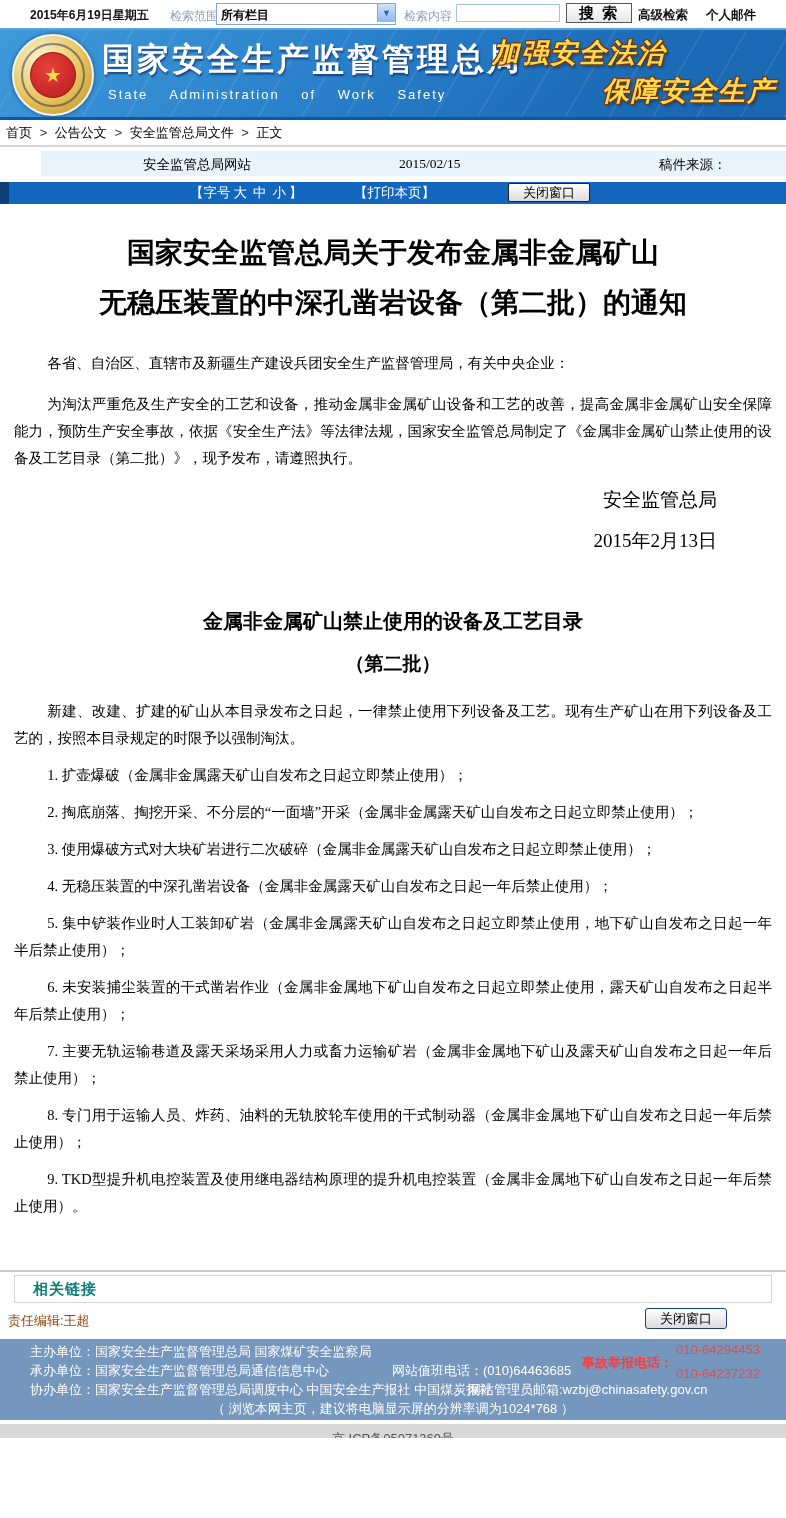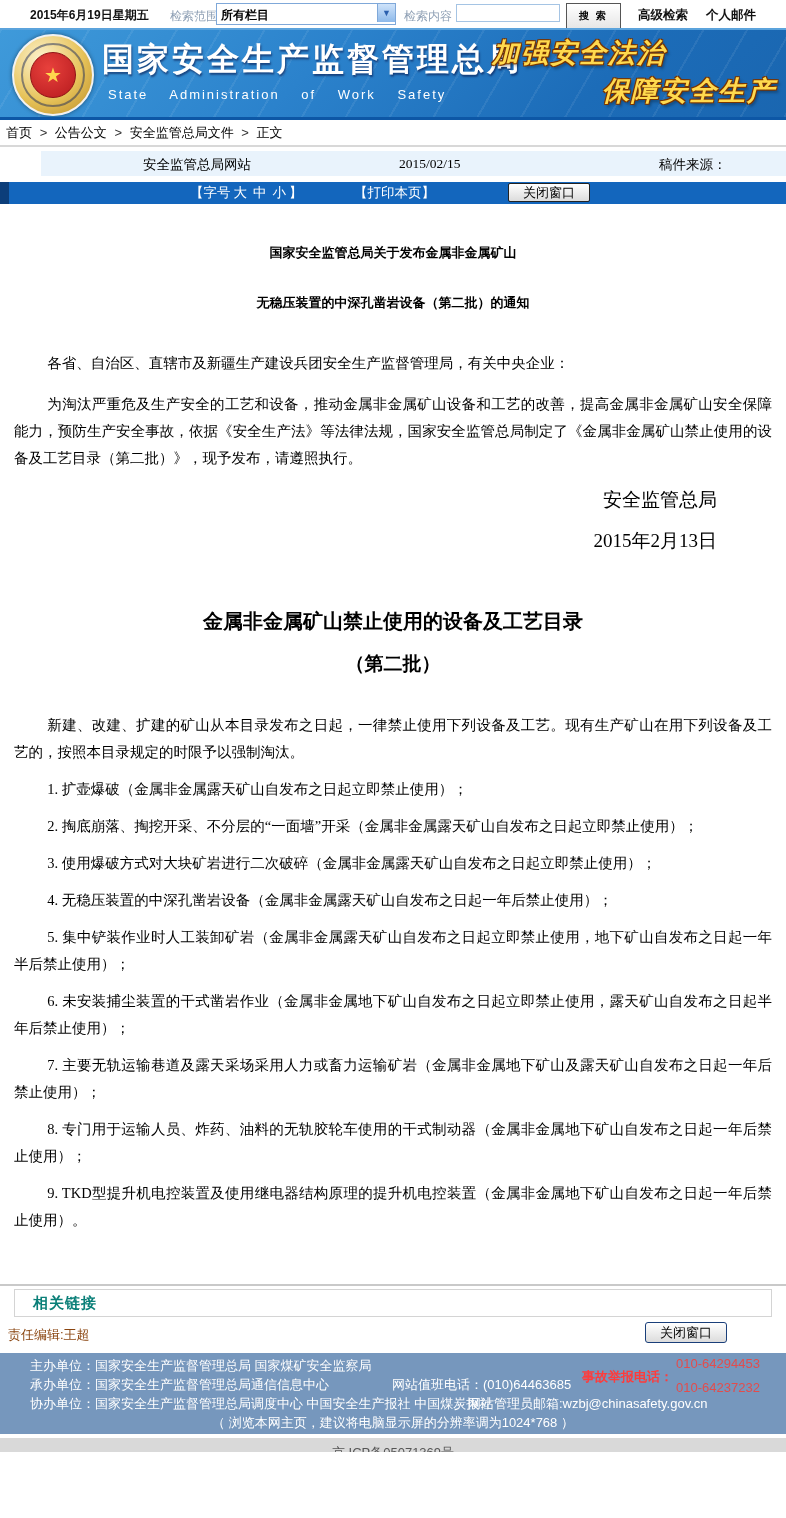--- a/index.html
+++ b/index.html
@@ -9,21 +9,21 @@
   
   .topbar{position:relative;height:28px;background:#fff;font-size:12px;color:#222;}
   .topbar .date{position:absolute;left:30px;top:7px;font-weight:bold;color:#111;}
   .topbar .lbl{position:absolute;top:8px;color:#8fa0b5;}
   .scope-lbl{left:170px;}
   .content-lbl{left:404px;}
   .select{position:absolute;left:216px;top:3px;width:178px;height:20px;border:1px solid #7fa8d9;background:#fff;cursor:pointer;}
   .select-val{position:absolute;left:4px;top:3px;font-size:12px;font-weight:bold;color:#000;}
   .select-arrow{position:absolute;right:0;top:0;width:17px;height:18px;background:linear-gradient(#cfe3fa,#8db9ea);border-left:1px solid #7fa8d9;color:#2a5fae;font-size:9px;text-align:center;line-height:18px;}
   .search-input{position:absolute;left:456px;top:4px;width:98px;height:16px;border:1px solid #a5c4e4;font-size:12px;padding:0 2px;}
-  .search-btn{position:absolute;left:566px;top:3px;height:26px;padding:0 12px;background:linear-gradient(#fff,#e6e6e6);border:1px solid #555;font-size:10px;font-weight:bold;letter-spacing:2px;cursor:pointer;}
+  .search-btn{position:absolute;left:566px;top:3px;height:20px;padding:0 12px;background:linear-gradient(#fff,#e6e6e6);border:1px solid #555;font-size:15px;font-weight:bold;letter-spacing:2px;cursor:pointer;}
   .toplink{position:absolute;top:7px;font-size:12.5px;font-weight:bold;color:#111;text-decoration:none;cursor:pointer;}
   .adv{left:638px;}
   .mail{left:706px;}
 
   
   .header{position:relative;height:87px;border-top:2px solid #5ba3dc;border-bottom:3px solid #0d57a6;overflow:hidden;
     background:linear-gradient(135deg,#3f9ada 0%,#2b82cc 40%,#1c6cb8 75%,#1a66b0 100%);}
   .header::after{content:"";position:absolute;inset:0;background:
     repeating-linear-gradient(120deg,rgba(255,255,255,.07) 0 2px,rgba(255,255,255,0) 2px 38px);}
   .emblem{position:absolute;left:12px;top:4px;width:78px;height:78px;border-radius:50%;z-index:2;
@@ -56,30 +56,30 @@
   .toolbar{position:relative;height:22px;margin-top:6px;background:#1366bd;color:#fff;font-size:13.5px;line-height:22px;}
   .toolbar::before{content:"";position:absolute;left:0;top:0;width:9px;height:22px;background:#0c3e7a;}
   .tb-fontsize{position:absolute;left:190px;}
   .tb-size{cursor:pointer;margin:0 3px;}
   .tb-print{position:absolute;left:354px;cursor:pointer;}
   .btn-close{position:absolute;left:508px;top:1px;height:19px;padding:0 14px;background:linear-gradient(#fff,#dcdcdc);
     border:1px solid #222;border-radius:2px;font-size:13px;color:#000;cursor:pointer;line-height:17px;}
 
   
   .content{padding:0 14px 40px;background:#fff;font-family:"Liberation Serif","DejaVu Serif",serif;color:#000;}
-  .doc-title{margin:24px 0 0;text-align:center;font-size:13px;font-weight:bold;line-height:50px;}
+  .doc-title{margin:24px 0 0;text-align:center;font-size:28px;font-weight:bold;line-height:50px;}
   .doc-title .line{display:block;}
   .doc-number{text-align:center;font-size:14.5px;margin:4px 0 0;line-height:24px;}
   .para{font-size:14.5px;line-height:27px;margin:8px 0;text-indent:2.3em;text-align:justify;}
   .salutation{margin-top:22px;}
   .para1{margin-top:14px;}
   .sign{text-align:right;padding-right:55px;font-size:19px;line-height:27px;margin:14px 0 0;text-indent:0;}
   .catalog-title{margin:52px 0 0;text-align:center;font-weight:bold;font-size:20px;line-height:30px;}
   .catalog-sub{margin:14px 0 0;text-align:center;font-weight:bold;font-size:19px;line-height:28px;}
-  .intro{margin-top:34px;}
+  .intro{margin-top:20px;}
   .items p{margin:10px 0;}
 
   
   .related-sep{height:2px;background:#c9c9c9;}
   .related-box{margin:3px 14px 0;border:1px solid #d4d4d4;height:26px;line-height:26px;padding-left:18px;
     color:#0a7f78;font-weight:bold;font-size:15px;letter-spacing:1px;background:#fff;}
   .editor-row{position:relative;height:36px;background:#fff;}
   .editor{position:absolute;left:8px;top:9px;color:#8a4510;font-size:13px;}
   .btn-close2{position:absolute;left:645px;top:5px;height:21px;padding:0 14px;background:linear-gradient(#fff,#dcdcdc);
     border:1px solid #1a3f7a;border-radius:3px;font-size:13px;color:#000;cursor:pointer;line-height:19px;}

